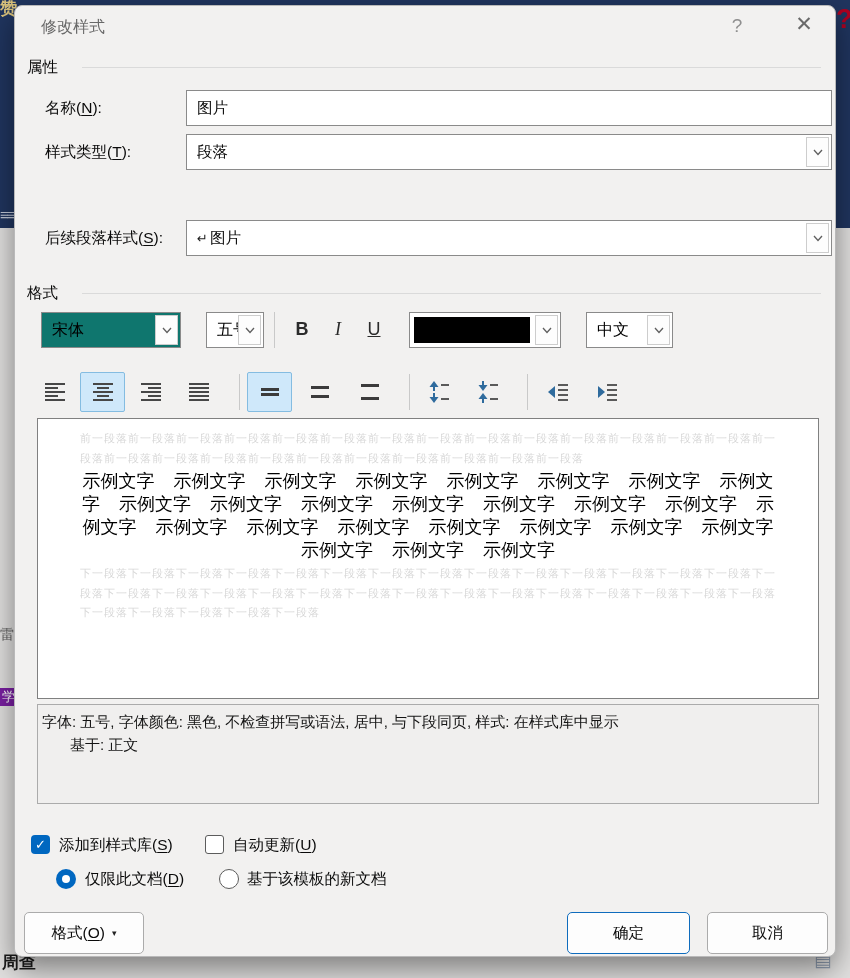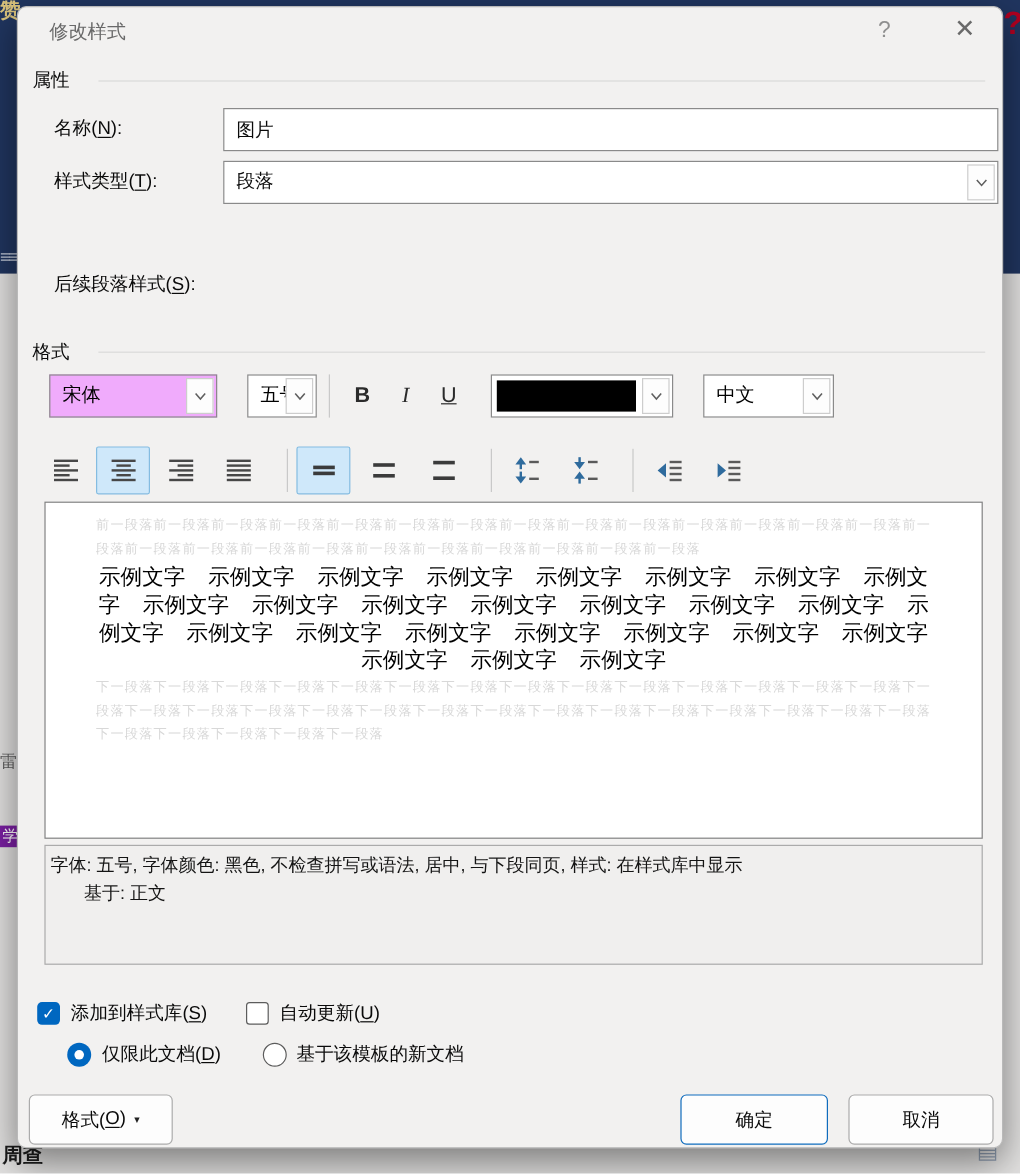--- a/index.html
+++ b/index.html
@@ -45,31 +45,31 @@
   .combo .marker { font-size:13px; margin-right:2px; color:#1a1a1a; }
   .chev { position:absolute; right:2px; top:2px; bottom:2px; width:23px;
     background:#fdfdfd; border:1px solid #cdcdcd; display:flex;
     align-items:center; justify-content:center; }
   .row-name { top:84px; } .row-type { top:128px; }
   .row-based { top:171px; } .row-next { top:214px; }
 
   
   .tb1 { position:absolute; top:306px; left:0; width:100%; height:36px; }
   .tb1 .combo, .tb1 .cbtn { position:absolute; top:0; height:36px; }
-  .combo-font { left:26px; width:140px; background:#f0abfc; border:1px solid #8a8a8a; }
+  .combo-font { left:26px; width:140px; background:#0f766e; border:1px solid #8a8a8a; }
   .combo-size { left:191px; width:58px; background:#fff; border:1px solid #8a8a8a; }
   .vsep { position:absolute; width:1px; background:#c9c9c9; }
   .tb1 .vsep { top:0; height:36px; }
   .cbtn { width:34px; text-align:center; line-height:34px; font-size:18px; color:#2b2b2b; cursor:default; }
   .btn-bold { left:270px; font-weight:bold; }
   .btn-italic { left:308px; width:30px; font-style:italic; font-family:"Liberation Serif",serif; }
   .btn-underline { left:342px; text-decoration:underline; }
   .combo-color { left:394px; width:152px; background:#fff; border:1px solid #8a8a8a; }
   .swatch { position:absolute; left:4px; top:4px; bottom:4px; right:30px; background:#000; }
-  .combo-lang { left:571px; width:109px; background:#fff; border:1px solid #8a8a8a; }
+  .combo-lang { left:571px; width:87px; background:#fff; border:1px solid #8a8a8a; }
 
   
   .tb2 { position:absolute; top:366px; left:0; width:100%; height:40px; }
   .ibtn { position:absolute; top:0; width:45px; height:40px; border:1px solid transparent;
     border-radius:2px; display:flex; align-items:center; justify-content:center; cursor:default; }
   .ibtn.sel { background:#cfe8fa; border-color:#84bce1; }
   .tb2 .vsep { top:2px; height:36px; }
   .b-al { left:17px; } .b-ac { left:65px; } .b-ar { left:113px; } .b-aj { left:161px; }
   .sep1 { left:224px; }
   .b-s1 { left:232px; } .b-s15 { left:282px; } .b-s2 { left:332px; }
@@ -160,20 +160,28 @@
           <svg width="14" height="14" viewBox="0 0 14 14">
               <polyline points="3,5 7,9.5 11,5" fill="none" stroke="#5f5f5f" stroke-width="1.3"></polyline>
             </svg>
         </span>
       </div>
     </div>
 
 
     <div class="frow row-next">
       <div class="flabel"><span>后续段落样式(</span><span class="mn">S</span><span>):</span></div>
+      <div class="field combo">
+        <span class="marker">↵</span><span>图片</span>
+        <span class="chev">
+          <svg width="14" height="14" viewBox="0 0 14 14">
+              <polyline points="3,5 7,9.5 11,5" fill="none" stroke="#5f5f5f" stroke-width="1.3"></polyline>
+            </svg>
+        </span>
+      </div>
     </div>
 
     <div class="section-hdr hdr-format">
       <span>格式</span>
       <div class="rule"></div>
     </div>
 
     <div class="tb1">
       <div class="combo combo-font">
         <span>宋体</span>

